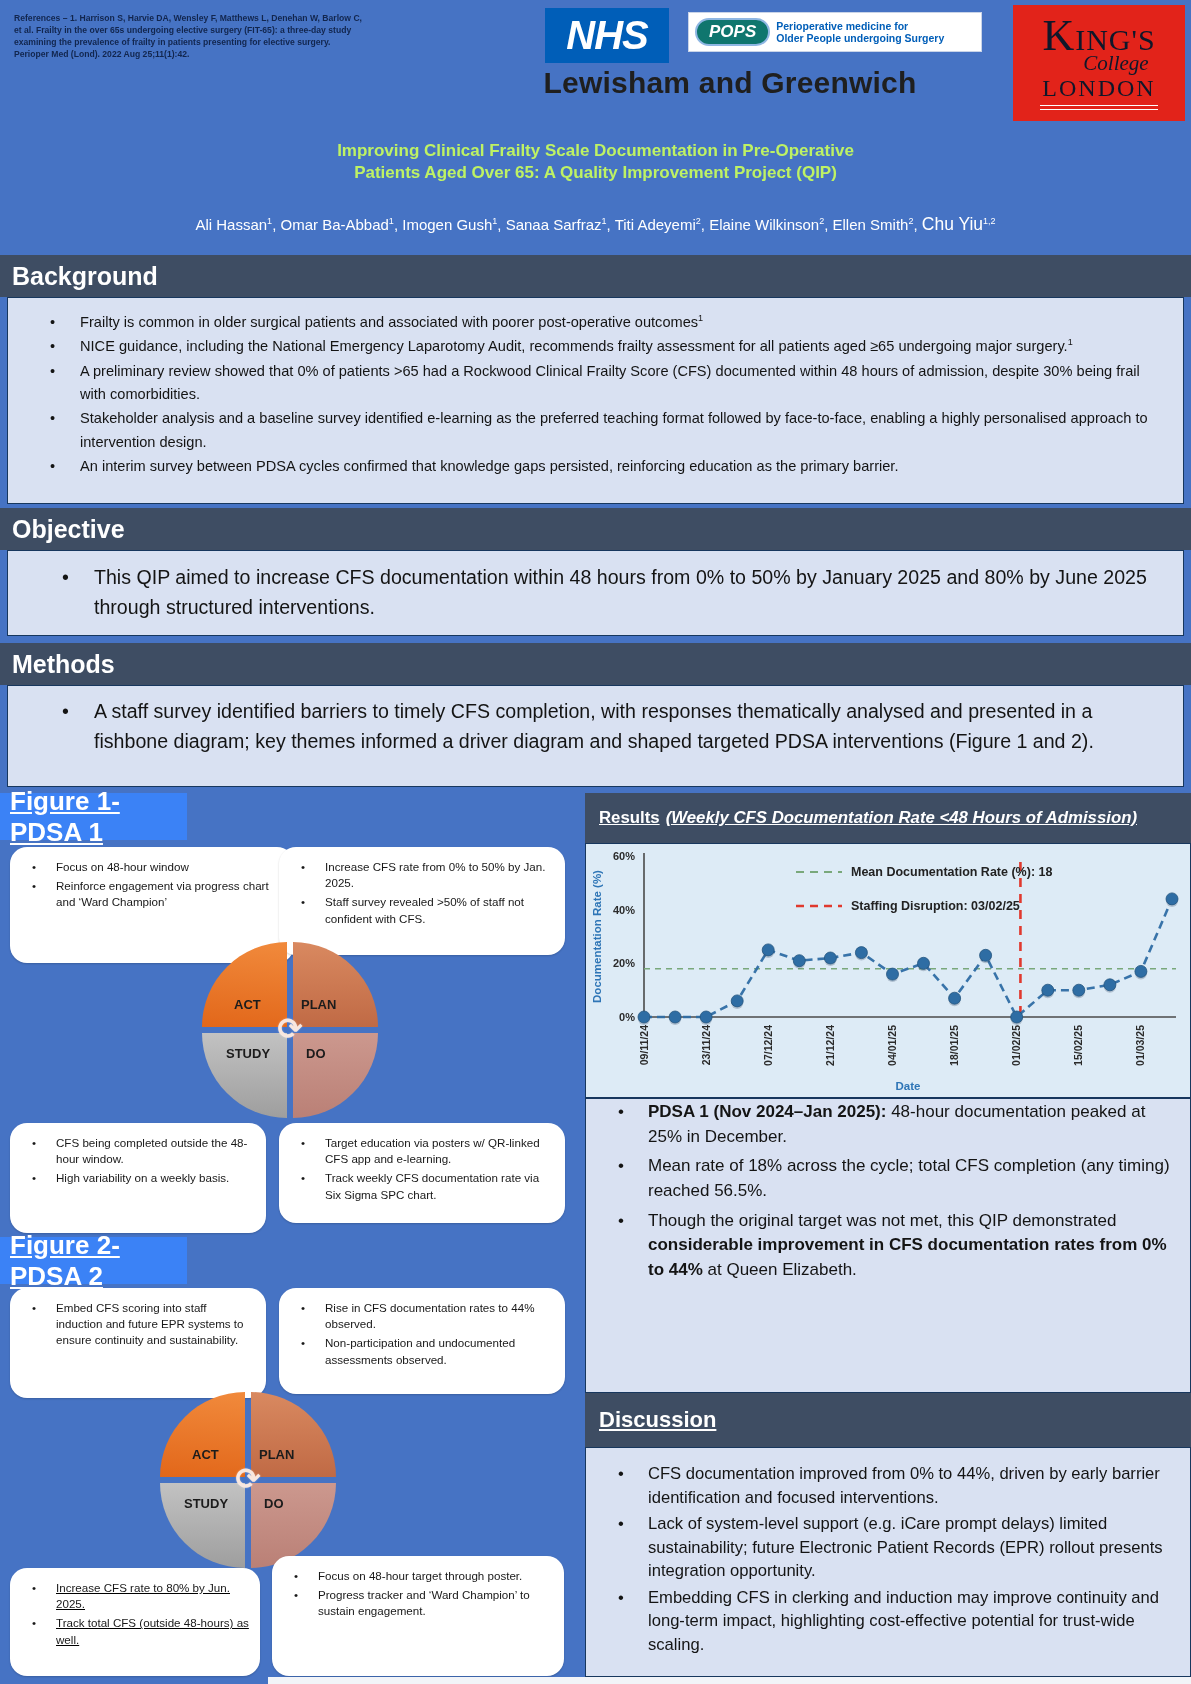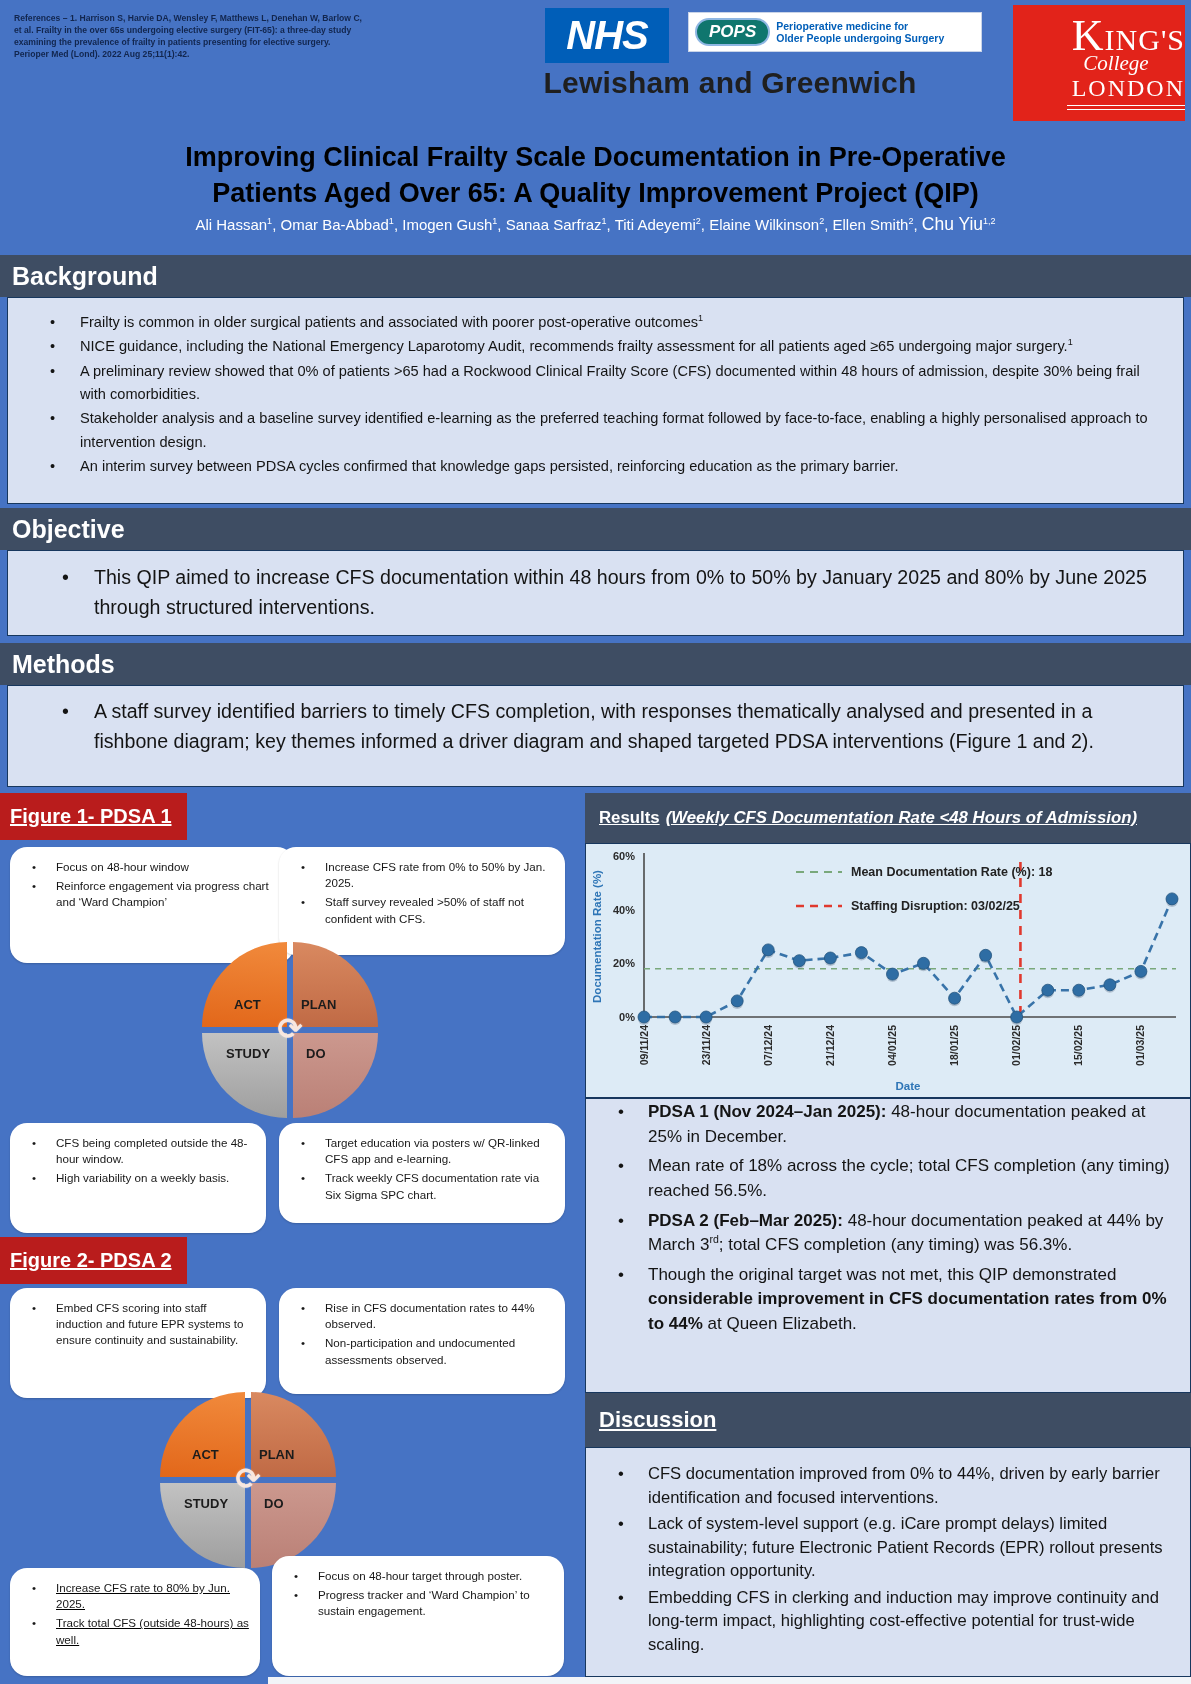--- a/index.html
+++ b/index.html
@@ -16,52 +16,52 @@
   .nhs-box{left:545px;top:8px;width:124px;height:55px;background:#005EB8;
            display:flex;align-items:center;justify-content:center;}
   .nhs-box span{color:#fff;font-weight:700;font-style:italic;font-size:40px;letter-spacing:-1px;}
   .pops{left:688px;top:12px;width:292px;height:38px;background:#fff;display:flex;align-items:center;
         border:1px solid #c9d4e8;}
   .pops-pill{background:#0f766e;color:#fff;font-weight:700;font-style:italic;font-size:17px;
              border:2px solid #8fb7e3;border-radius:14px;padding:2px 12px;margin:0 6px 0 6px;}
   .pops-desc{color:#005EB8;font-weight:700;font-size:10.5px;line-height:1.15;}
   .trust{left:480px;top:66px;width:500px;text-align:center;color:#1f1f1f;
          font-size:30px;font-weight:700;letter-spacing:.2px;}
-  .kcl{left:1013px;top:5px;width:172px;height:116px;background:#E2231A;color:#ffffff;
-       display:flex;flex-direction:column;align-items:flex-end;justify-content:center;
+  .kcl{left:1013px;top:5px;width:172px;height:116px;background:#E2231A;color:#0f172a;
+       display:flex;flex-direction:column;align-items:center;justify-content:center;
        font-family:"Liberation Serif","DejaVu Serif",serif;}
   .kcl-1{font-size:30px;letter-spacing:1px;line-height:.9;}
   .kcl-1::first-letter{font-size:44px;}
   .kcl-2{font-style:italic;font-size:21px;margin:-4px 0 0 34px;align-self:center;}
   .kcl-3{font-size:24px;letter-spacing:2px;line-height:1.05;}
   .kcl-rule{width:118px;border-top:1px solid #fff;border-bottom:1px solid #fff;height:3px;margin-top:4px;}
   
-  .title{left:40px;top:140px;width:1111px;text-align:center;color:#000000;
-         font-size:27px;font-weight:700;line-height:1.32;}
+  .title{left:40px;top:140px;width:1111px;text-align:center;color:#bef264;
+         font-size:17px;font-weight:700;line-height:1.32;}
   .authors{left:40px;top:214px;width:1111px;text-align:center;color:#fff;font-size:15px;}
   .authors sup{font-size:9px;}
   .authors .big{font-size:17.5px;}
   
   .bar{background:#3E4D63;color:#fff;font-weight:700;display:flex;align-items:center;}
   .bar-full{left:0;width:1191px;height:42px;font-size:25px;padding-left:12px;box-sizing:border-box;}
   .panel{background:#D9E1F2;border:1.6px solid #17375E;box-sizing:border-box;}
   .panel ul{margin:0;padding:0;list-style:none;}
   .panel li{position:relative;color:#141414;}
   .panel li::before{content:"\2022";position:absolute;font-size:1em;}
   .bg-panel{left:7px;top:297px;width:1177px;height:207px;padding:13px 26px 0 30px;}
   .bg-panel li{font-size:14.6px;line-height:1.6;padding-left:42px;margin-bottom:1px;}
   .bg-panel li::before{left:12px;}
   .obj-panel{left:7px;top:550px;width:1177px;height:86px;padding:11px 30px 0 44px;}
   .big-panel li{font-size:19.6px;line-height:1.55;padding-left:42px;}
   .big-panel li::before{left:10px;}
   .met-panel{left:7px;top:685px;width:1177px;height:102px;padding:10px 30px 0 44px;}
   sup{line-height:0;}
   
-  .fig-bar{width:187px;height:47px;background:#b91c1c;color:#fff;font-weight:700;
-           font-size:20px;display:flex;align-items:center;padding-left:10px;box-sizing:border-box;}
+  .fig-bar{width:187px;height:47px;background:#3b82f6;color:#fff;font-weight:700;
+           font-size:26px;display:flex;align-items:center;padding-left:10px;box-sizing:border-box;}
   .fig-bar span{text-decoration:underline;}
   
   .wbox{background:#fff;border-radius:17px;box-sizing:border-box;padding:12px 10px 8px 6px;
         box-shadow:0 1px 2px rgba(0,0,0,.18);}
   .wbox ul{margin:0;padding:0;list-style:none;}
   .wbox li{position:relative;font-size:11.6px;line-height:1.4;color:#181818;
            padding-left:40px;margin-bottom:3px;}
   .wbox li::before{content:"\2022";position:absolute;left:16px;}
   
   .wheel{width:176px;height:176px;}
@@ -311,21 +311,20 @@
       <text x="265" y="32" class="legend">Mean Documentation Rate (%): 18</text>
       <line x1="210" y1="62" x2="256" y2="62" stroke="#E0392E" stroke-dasharray="8,6" stroke-width="2.4"></line>
       <text x="265" y="66" class="legend">Staffing Disruption: 03/02/25</text>
     </svg>
 </div>
 
 <div class="abs panel res-panel">
   <ul>
       <li><span style="font-weight: 700;">PDSA 1 (Nov 2024–Jan 2025): </span><span>48-hour documentation peaked at 25% in December.</span></li>
       <li><span>Mean rate of 18% across the cycle; total CFS completion (any timing) reached 56.5%.</span></li>
-      <li><span style="font-weight: 700;">PDSA 2 (Feb–Mar 2025): </span><span>48-hour documentation peaked at 44% by March 3</span><sup style="font-size: 0.62em;">rd</sup><span>; total CFS completion (any timing) was 56.3%.</span></li>
       <li><span>Though the original target was not met, this QIP demonstrated </span><span style="font-weight: 700;">considerable improvement in CFS documentation rates from 0% to 44%</span><span> at Queen Elizabeth.</span></li>
     </ul>
 </div>
 
 <div class="abs bar disc-bar">
   <span>Discussion</span>
 </div>
 <div class="abs panel disc-panel">
   <ul>
       <li><span>CFS documentation improved from 0% to 44%, driven by early barrier identification and focused interventions.</span></li>

